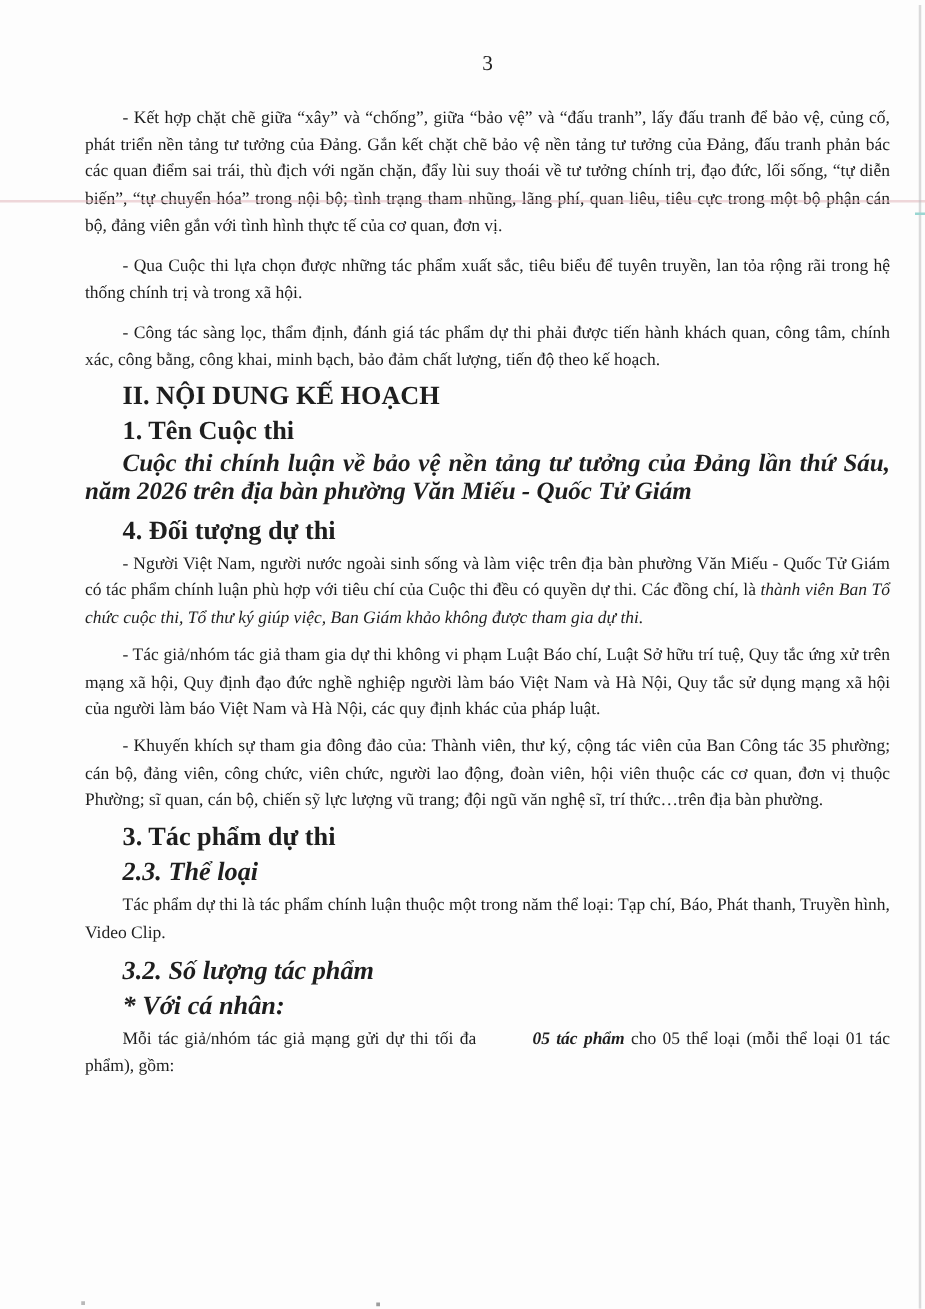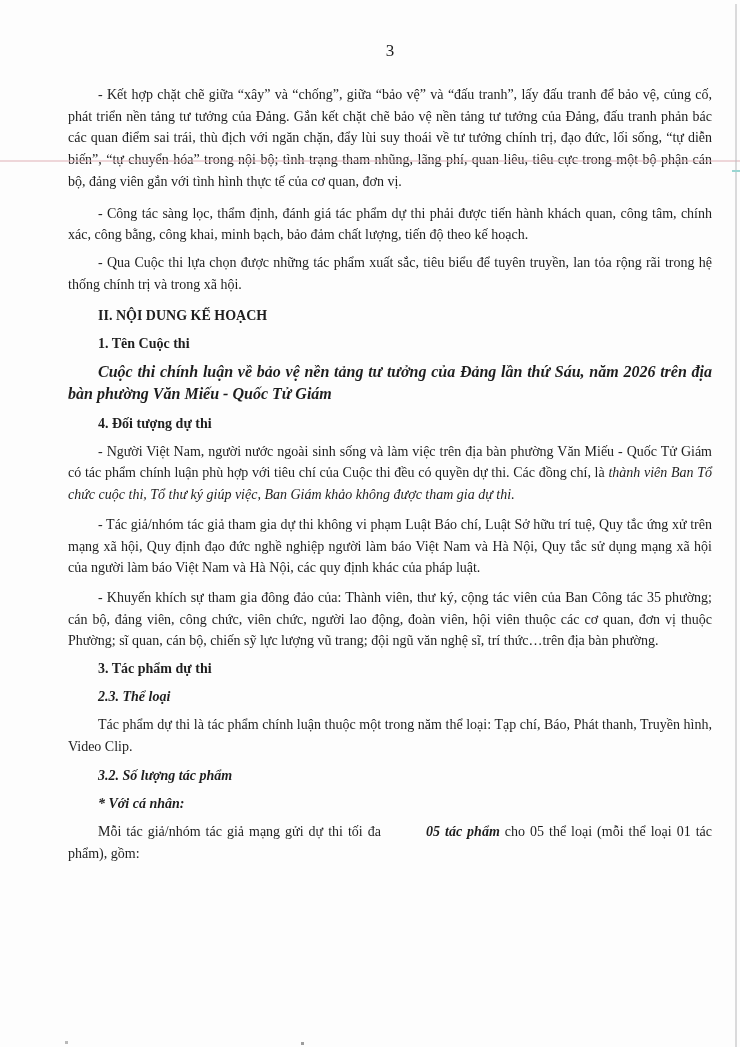--- a/index.html
+++ b/index.html
@@ -26,29 +26,29 @@
   }
 
   p.body {
     font-size: 14px;
     line-height: 21.7px;
     text-align: justify;
     text-indent: 30px;
   }
 
   .h {
-    font-size: 14px;
+    font-size: 21px;
     line-height: 22px;
     font-weight: 700;
     text-indent: 30px;
   }
   .hi { font-style: italic; }
 
   .title-p {
-    font-size: 16px;
+    font-size: 20px;
     line-height: 21.7px;
     font-weight: 700;
     font-style: italic;
     text-align: justify;
     text-indent: 30px;
   }
 
   .it { font-style: italic; }
   .bi { font-weight: 700; font-style: italic; margin-left: 40px; }
 
@@ -92,23 +92,23 @@
 </head>
 <body>
 
 <div class="page">
   <div class="content">
 
     <div class="pageno">3</div>
 
     <p class="body mb10">- Kết hợp chặt chẽ giữa “xây” và “chống”, giữa “bảo vệ” và “đấu tranh”, lấy đấu tranh để bảo vệ, củng cố, phát triển nền tảng tư tưởng của Đảng. Gắn kết chặt chẽ bảo vệ nền tảng tư tưởng của Đảng, đấu tranh phản bác các quan điểm sai trái, thù địch với ngăn chặn, đẩy lùi suy thoái về tư tưởng chính trị, đạo đức, lối sống, “tự diễn biến”, “tự chuyển hóa” trong nội bộ; tình trạng tham nhũng, lãng phí, quan liêu, tiêu cực trong một bộ phận cán bộ, đảng viên gắn với tình hình thực tế của cơ quan, đơn vị.</p>
 
+    <p class="body mb10">- Qua Cuộc thi lựa chọn được những tác phẩm xuất sắc, tiêu biểu để tuyên truyền, lan tỏa rộng rãi trong hệ thống chính trị và trong xã hội.</p>
+
     <p class="body mb6">- Công tác sàng lọc, thẩm định, đánh giá tác phẩm dự thi phải được tiến hành khách quan, công tâm, chính xác, công bằng, công khai, minh bạch, bảo đảm chất lượng, tiến độ theo kế hoạch.</p>
-
-    <p class="body mb10">- Qua Cuộc thi lựa chọn được những tác phẩm xuất sắc, tiêu biểu để tuyên truyền, lan tỏa rộng rãi trong hệ thống chính trị và trong xã hội.</p>
 
     <div class="h mb6">II. NỘI DUNG KẾ HOẠCH</div>
 
     <div class="h mb6">1. Tên Cuộc thi</div>
 
     <p class="title-p mb8">Cuộc thi chính luận về bảo vệ nền tảng tư tưởng của Đảng lần thứ Sáu, năm 2026 trên địa bàn phường Văn Miếu - Quốc Tử Giám</p>
 
     <div class="h mb6">4. Đối tượng dự thi</div>
 
     <p class="body mb8"><span>- Người Việt Nam, người nước ngoài sinh sống và làm việc trên địa bàn phường Văn Miếu - Quốc Tử Giám có tác phẩm chính luận phù hợp với tiêu chí của Cuộc thi đều có quyền dự thi. Các đồng chí, là </span><span class="it">thành viên Ban Tổ chức cuộc thi, Tổ thư ký giúp việc, Ban Giám khảo không được tham gia dự thi.</span></p>

